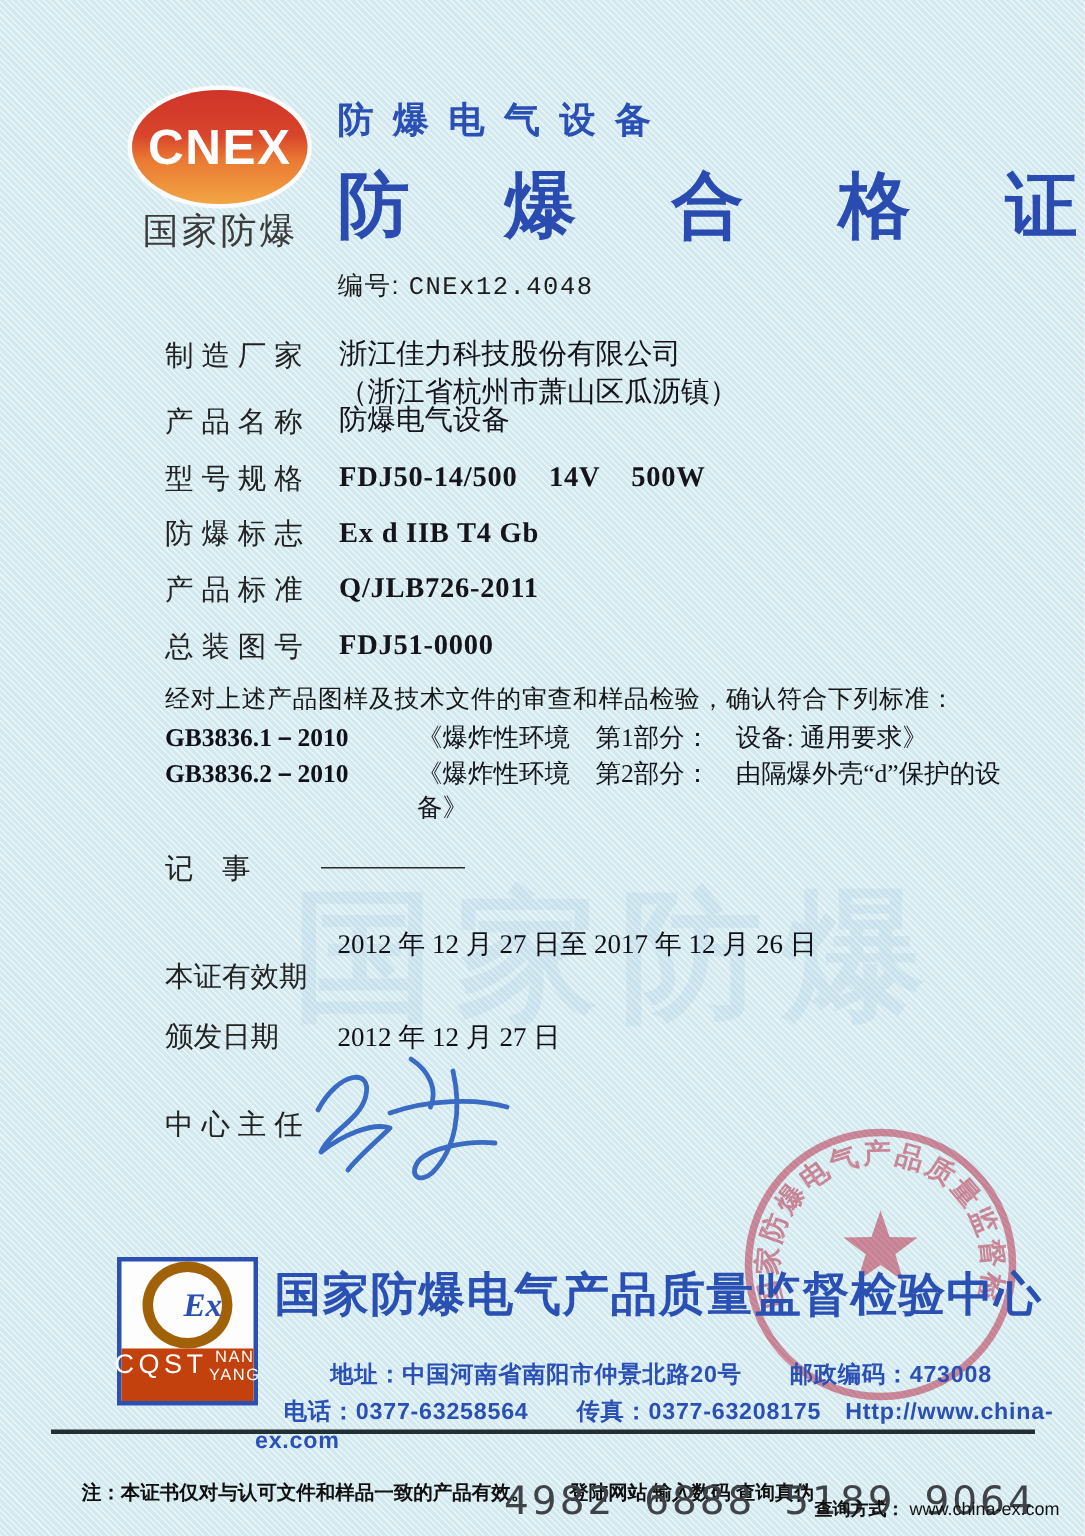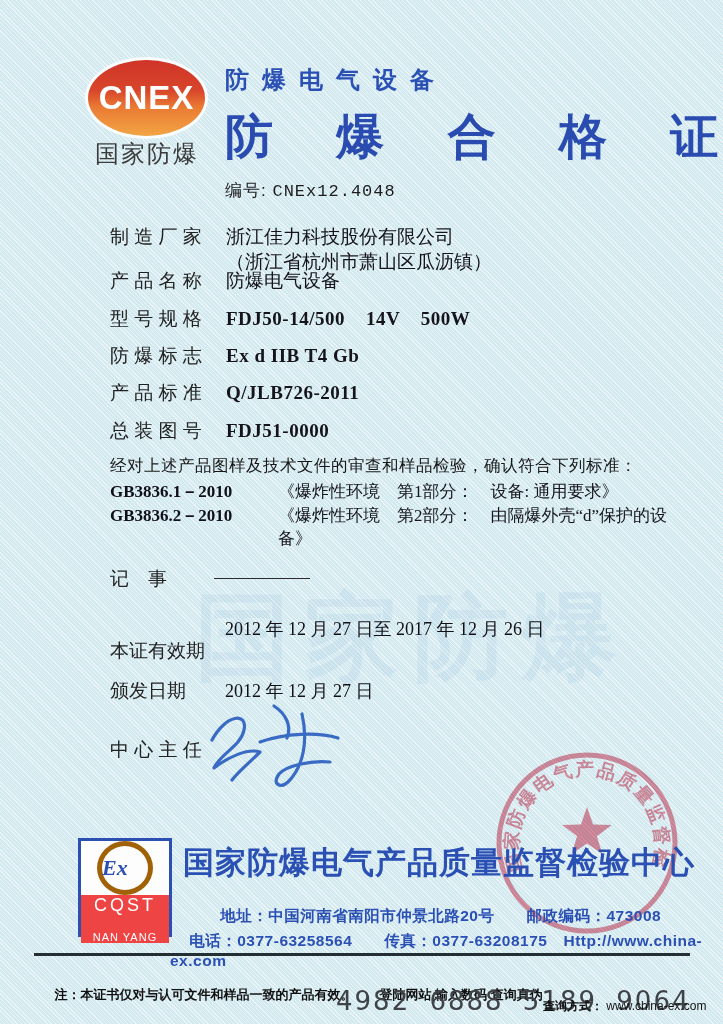--- a/index.html
+++ b/index.html
@@ -90,28 +90,28 @@
   .signature{left:190px;top:688px;}
   .seal{left:492px;top:748px;opacity:.82;mix-blend-mode:multiply;}
 
   
   .ex-logo{
     left:78px;top:838px;width:94px;height:99px;border:3px solid #2b50b2;
     background:#fdfdfd;box-sizing:border-box;display:flex;flex-direction:column;
   }
   .ex-top{flex:0 0 52px;display:flex;align-items:center;justify-content:center;}
   .ex-circle{
-    width:46px;height:44px;border:5px solid #a16207;border-radius:50%;
-    display:flex;align-items:center;justify-content:flex-start;
+    width:46px;height:44px;border:7px solid #a16207;border-radius:50%;
+    display:flex;align-items:center;justify-content:flex-end;
   }
   .ex-circle span{color:#2b50b2;font-size:22px;font-weight:bold;font-style:italic;
     font-family:"Liberation Serif","DejaVu Serif",serif;}
   .ex-bottom{
-    flex:1;background:#ef4444;color:#fff;text-align:center;
-    display:flex;flex-direction:column;justify-content:center;gap:15px;
+    flex:1;background:#c2410c;color:#fff;text-align:center;
+    display:flex;flex-direction:row;justify-content:center;gap:1px;
   }
   .ex-bottom .l1{font-size:18px;letter-spacing:3px;font-family:"Liberation Sans",sans-serif;}
   .ex-bottom .l2{font-size:11px;letter-spacing:1px;font-family:"Liberation Sans",sans-serif;}
 
   .org-name{
     left:183px;top:842px;width:500px;font-size:31px;font-weight:bold;color:#2b50b4;
     font-family:"Liberation Serif","DejaVu Serif",serif;white-space:nowrap;letter-spacing:1px;
   }
   .org-line{
     color:#2b50b4;font-size:15.5px;font-weight:bold;white-space:pre-wrap;

